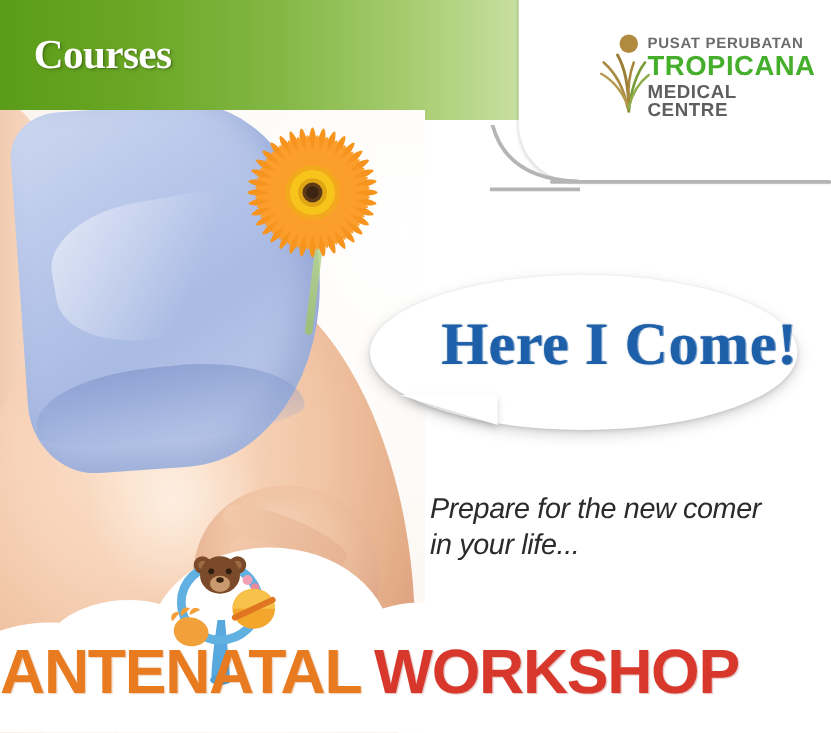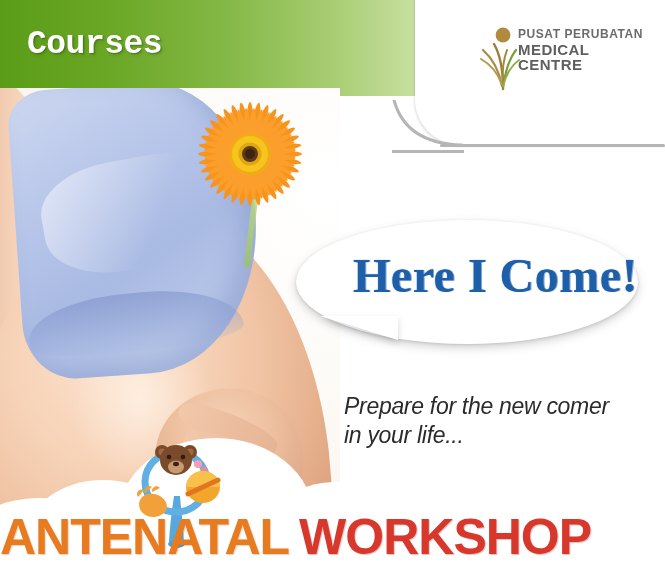--- a/index.html
+++ b/index.html
@@ -23,21 +23,21 @@
        #84b846 34%,
        #a8cd72 50%,
        #c9e0a3 63%,
        #e3efd0 74%,
        #f3f8e8 82%,
        #ffffff 90%,
        #ffffff 100%);
   }
   .header-title{
     position:absolute;left:27px;top:26px;
-    font-family:Liberation Mono, monospace;
+    font-family:Liberation Serif, serif;
     font-weight:bold;
     font-size:33px;
     letter-spacing:-0.5px;
     color:#ffffff;
     text-shadow:1px 1px 1px rgba(60,95,20,.55), 2px 2px 3px rgba(60,95,20,.30);
     white-space:nowrap;
   }
 
   
   .logo-panel{
@@ -258,20 +258,21 @@
       <circle cx="25" cy="9" r="7.4" fill="#b08b3f"></circle>
       <path d="M25 63 C25 45, 23 30, 16 18" stroke="#9c7f37" stroke-width="2.4" fill="none" stroke-linecap="round"></path>
       <path d="M24 60 C21 44, 14 32, 5 24" stroke="#a98c44" stroke-width="2.2" fill="none" stroke-linecap="round"></path>
       <path d="M24 58 C19 46, 12 38, 3 33" stroke="#b5994f" stroke-width="2" fill="none" stroke-linecap="round"></path>
       <path d="M25 62 C27 46, 31 33, 38 24" stroke="#7a9c3a" stroke-width="2.2" fill="none" stroke-linecap="round"></path>
       <path d="M25 60 C28 48, 33 40, 41 34" stroke="#8fae49" stroke-width="2" fill="none" stroke-linecap="round"></path>
       <path d="M25 55 C24 42, 26 32, 29 24" stroke="#a7883d" stroke-width="2" fill="none" stroke-linecap="round"></path>
     </svg>
     <div class="logo-text">
       <div class="logo-l1">PUSAT PERUBATAN</div>
+      <div class="logo-l2">TROPICANA</div>
       <div class="logo-l3">MEDICAL CENTRE</div>
     </div>
   </div>
 
   <div class="photo">
     <div class="photo-bg"></div>
     <div class="skin-arm"></div>
     <div class="skin-arm2"></div>
     <div class="belly"></div>
     <div class="belly-hi"></div>

